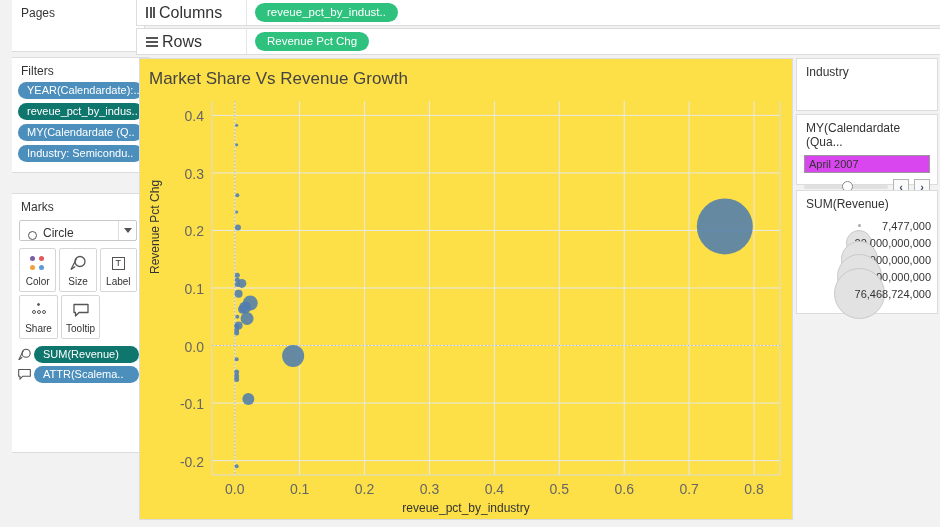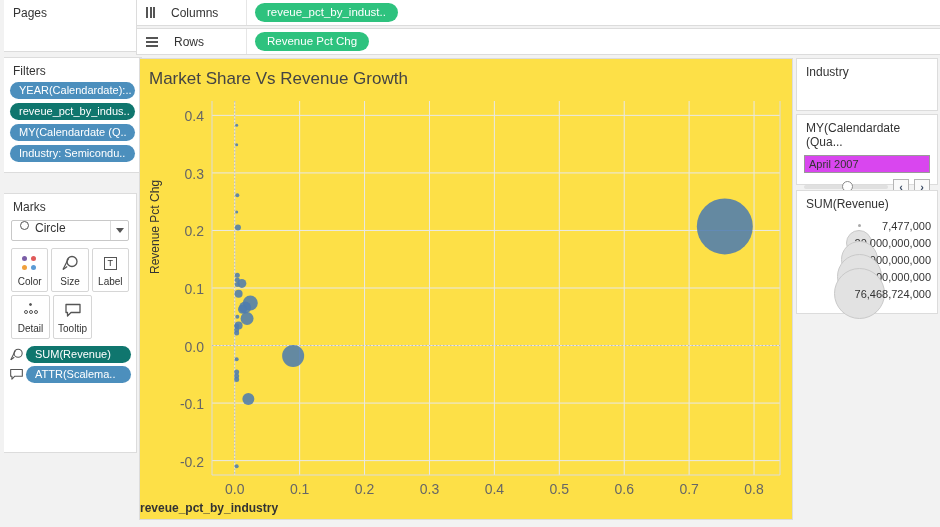--- a/index.html
+++ b/index.html
@@ -24,21 +24,21 @@
     border: 1px solid #dcdcdc;
     position: absolute;
   }
   .panel-title {
     font-size: 12px;
     color: #333;
     padding: 6px 9px 4px 9px;
   }
 
   
-  #left-col { position: absolute; left: 4px; top: 0; width: 133px; height: 527px; background:#f2f2f2; }
+  #left-col { position: absolute; left: 12px; top: 0; width: 133px; height: 527px; background:#f2f2f2; }
 
   #pages-panel { left: 0; top: -1px; width: 133px; height: 53px; border-left: none; }
   #filters-panel { left: 0; top: 57px; width: 138px; height: 116px; border-left: none; }
   #marks-panel { left: 0; top: 193px; width: 133px; height: 260px; border-left: none; }
 
   .pill {
     height: 17px;
     border-radius: 9px;
     color: #ffffff;
     font-size: 11px;
@@ -53,21 +53,21 @@
   .pill.green { background: #0f766e; }
 
   
   .mark-select {
     margin: 2px 7px 7px 7px;
     height: 21px;
     border: 1px solid #c8c8c8;
     background: #fff;
     border-radius: 2px;
     display: flex;
-    align-items: flex-start;
+    align-items: flex-end;
     font-size: 12px;
     position: relative;
   }
   .mark-select .circ {
     width: 9px; height: 9px;
     border: 1.4px solid #555;
     border-radius: 50%;
     margin: 0 6px 0 8px;
   }
   .mark-select .caret {
@@ -130,23 +130,23 @@
   .shelf {
     display: flex;
     align-items: center;
     height: 100%;
   }
   .shelf-label {
     width: 110px;
     flex: 0 0 110px;
     display: flex;
     align-items: center;
-    gap: 16px;
+    gap: 4px;
     padding-left: 9px;
-    font-size: 12px;
+    font-size: 16px;
     border-right: 1px solid #e6e6e6;
     height: 100%;
   }
   .shelf-pill {
     height: 19px;
     line-height: 19px;
     border-radius: 10px;
     background: #2ec27e;
     color: #fff;
     font-size: 11.5px;
@@ -175,23 +175,23 @@
     left: 9px; top: 10px;
     font-size: 17px;
     color: #444;
     font-weight: normal;
   }
   #plot-wrap { position: absolute; left: 0; top: 0; width: 654px; height: 462px; }
   #x-axis-title {
     position: absolute;
     left: 0; right: 0;
     bottom: 4px;
-    text-align: left;
+    text-align: center;
     font-size: 12px;
-    font-weight: bold;
+    font-weight: normal;
     color: #333;
   }
   #y-axis-title {
     position: absolute;
     left: 8px; top: 215px;
     font-size: 12px;
     color: #333;
     transform: rotate(-90deg);
     transform-origin: left top;
     white-space: nowrap;
@@ -349,21 +349,21 @@
       <div class="mark-btn-row">
         <div class="mark-btn">
           <span class="glyph">
             <span class="dots-detail">
                 <i></i>
                 <i></i>
                 <i></i>
                 <i></i>
               </span>
           </span>
-          <span>Detail</span>
+          <span>Share</span>
         </div>
         <div class="mark-btn">
           <span class="glyph">
             <svg width="18" height="15" viewBox="0 0 18 15">
               <path d="M2 1.5 H16 V9.5 H7 L3.5 13 V9.5 H2 Z" fill="none" stroke="#555" stroke-width="1.3" stroke-linejoin="round"></path>
             </svg>
           </span>
           <span>Tooltip</span>
         </div>
       </div>

